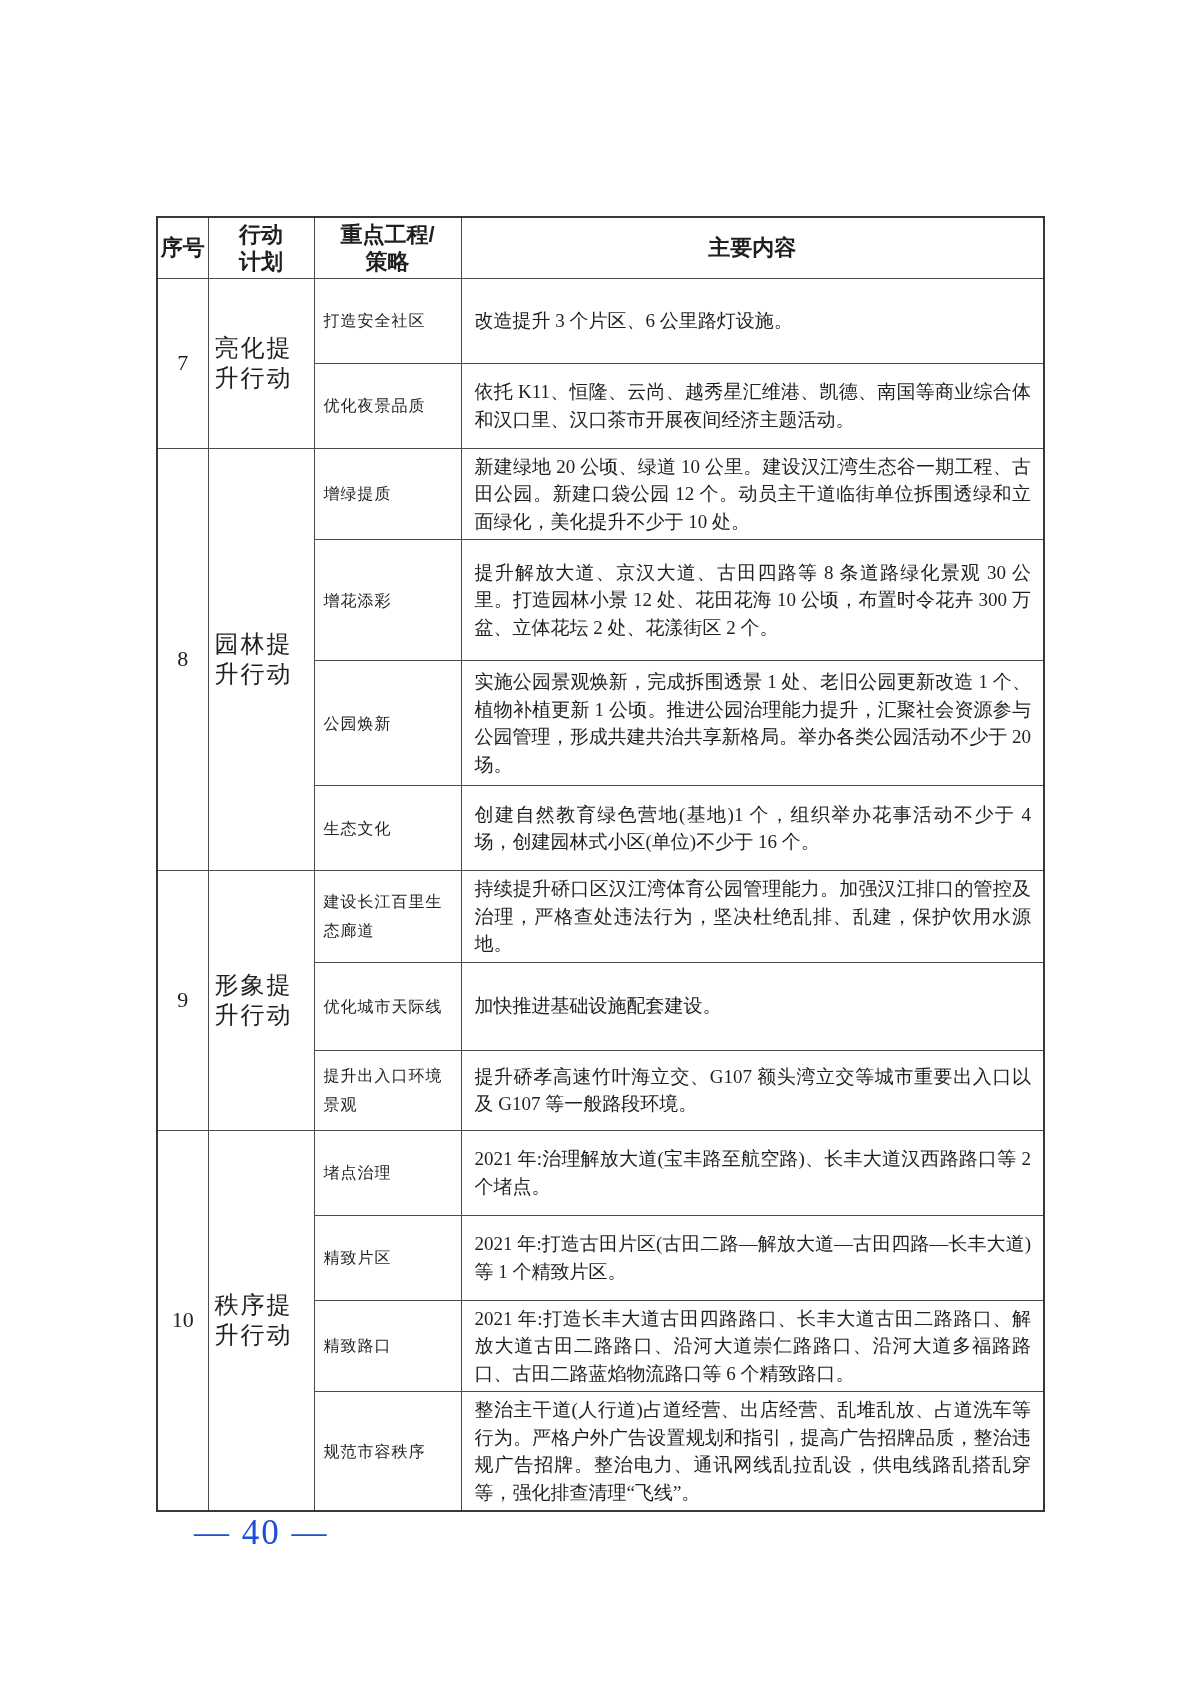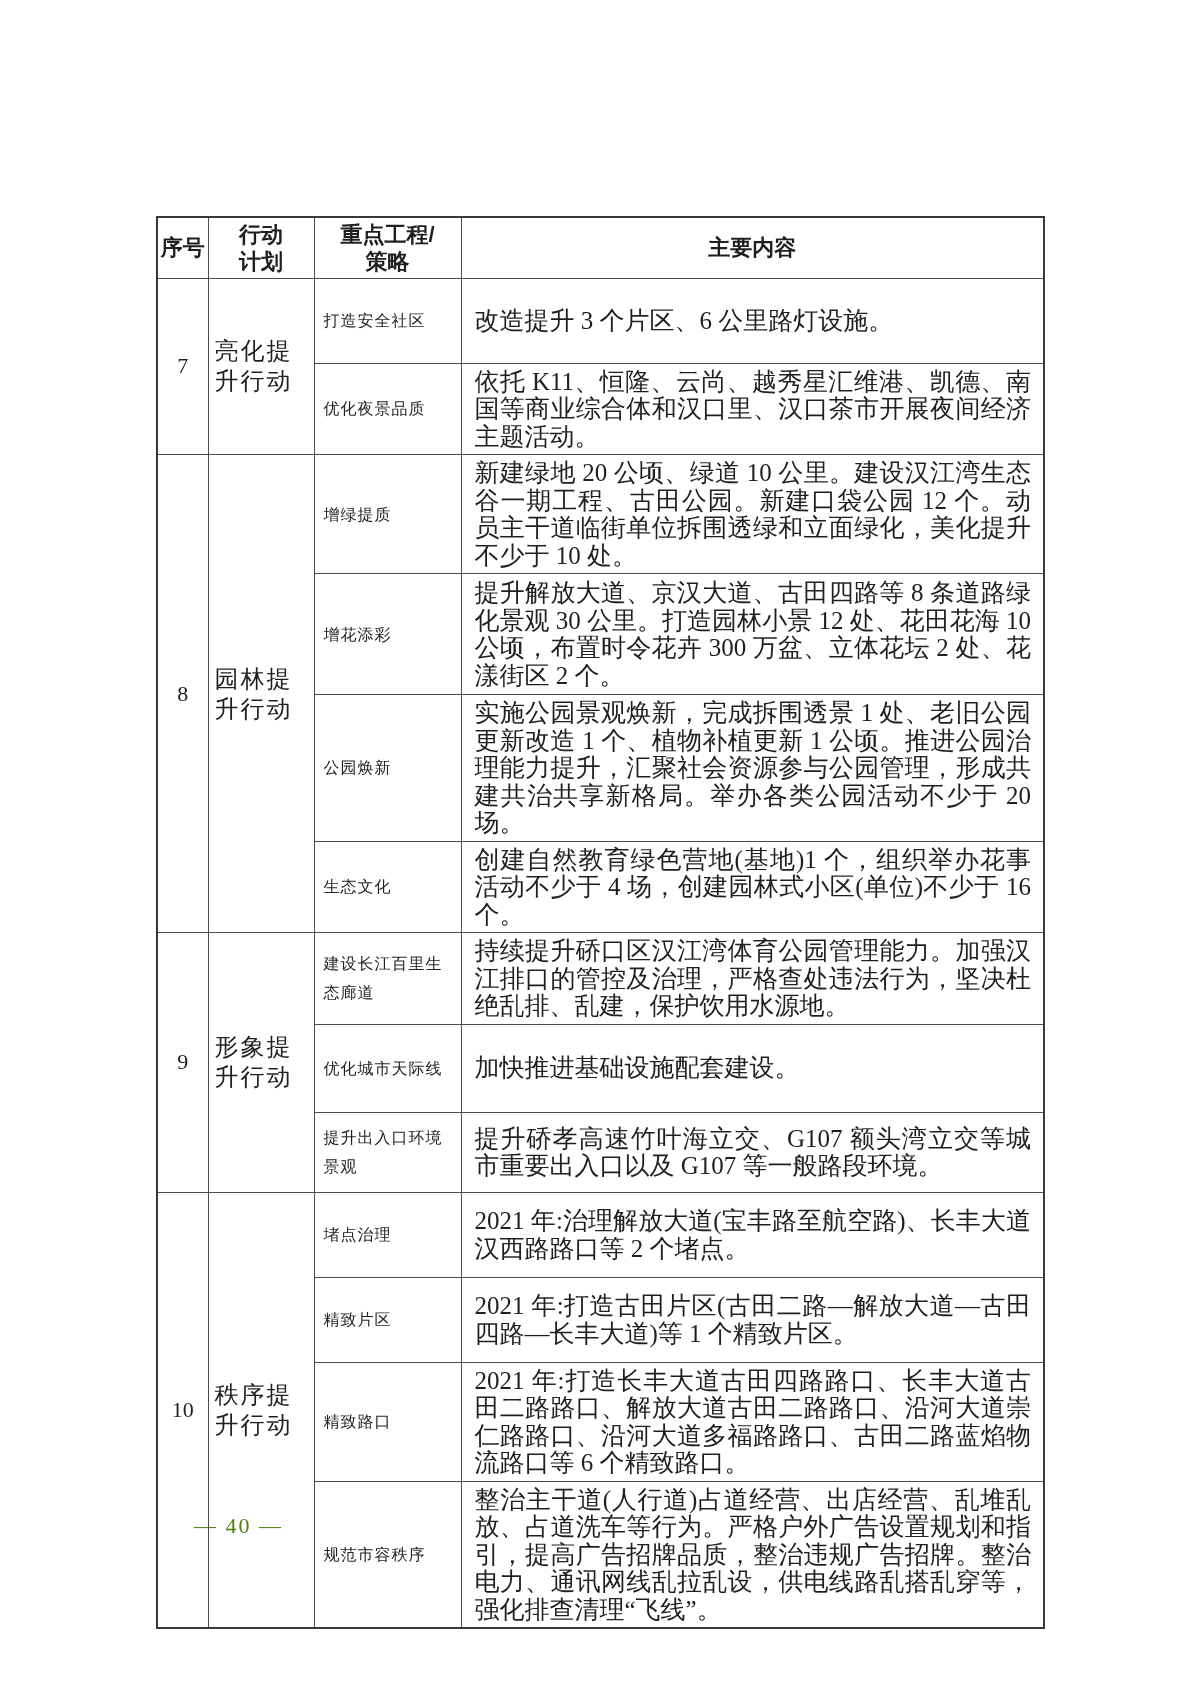--- a/index.html
+++ b/index.html
@@ -50,21 +50,21 @@
   }
   td.proj{
     vertical-align:middle;
     font-size:16px;
     line-height:29px;
     letter-spacing:1px;
     padding:0 9px;
   }
   td.cont{
     vertical-align:middle;
-    font-size:25px;
+    font-size:19px;
     line-height:27.5px;
     text-align:justify;
     text-justify:inter-ideograph;
     padding:4px 12px 4px 13px;
   }
   tr.h  {height:61px;padding-left:8px;}
   tr.r7a{height:85px;}
   tr.r7b{height:85px;}
   tr.r8a{height:86px;}
   tr.r8b{height:121px;}
@@ -73,23 +73,23 @@
   tr.r9a{height:87px;}
   tr.r9b{height:88px;}
   tr.r9c{height:80px;}
   tr.r10a{height:85px;}
   tr.r10b{height:85px;}
   tr.r10c{height:83px;}
   tr.r10d{height:115px;}
   .footer{
     position:absolute;
     left:194px;top:1513px;
-    font-size:22px;
+    font-size:35px;
     letter-spacing:2px;
-    color:#4d7c0f;
+    color:#1d4ed8;
   }
 </style>
 </head>
 <body>
 
 <div class="page">
 
   <table class="doc-table">
     <colgroup>
       <col style="width:51px">

